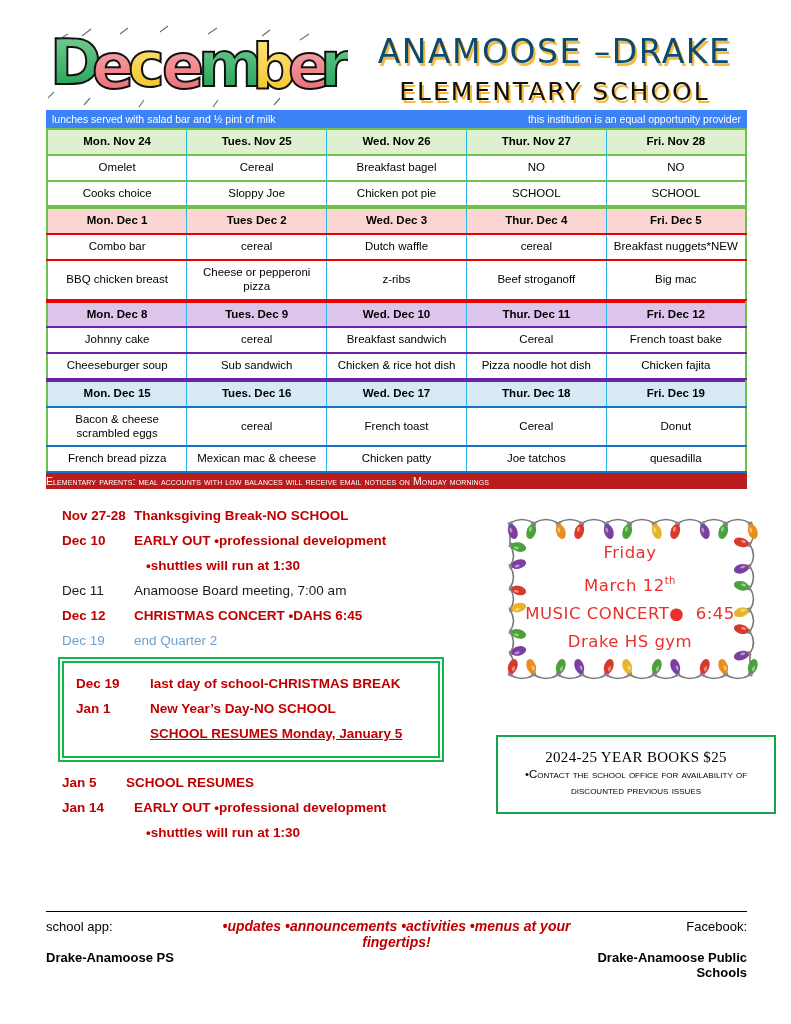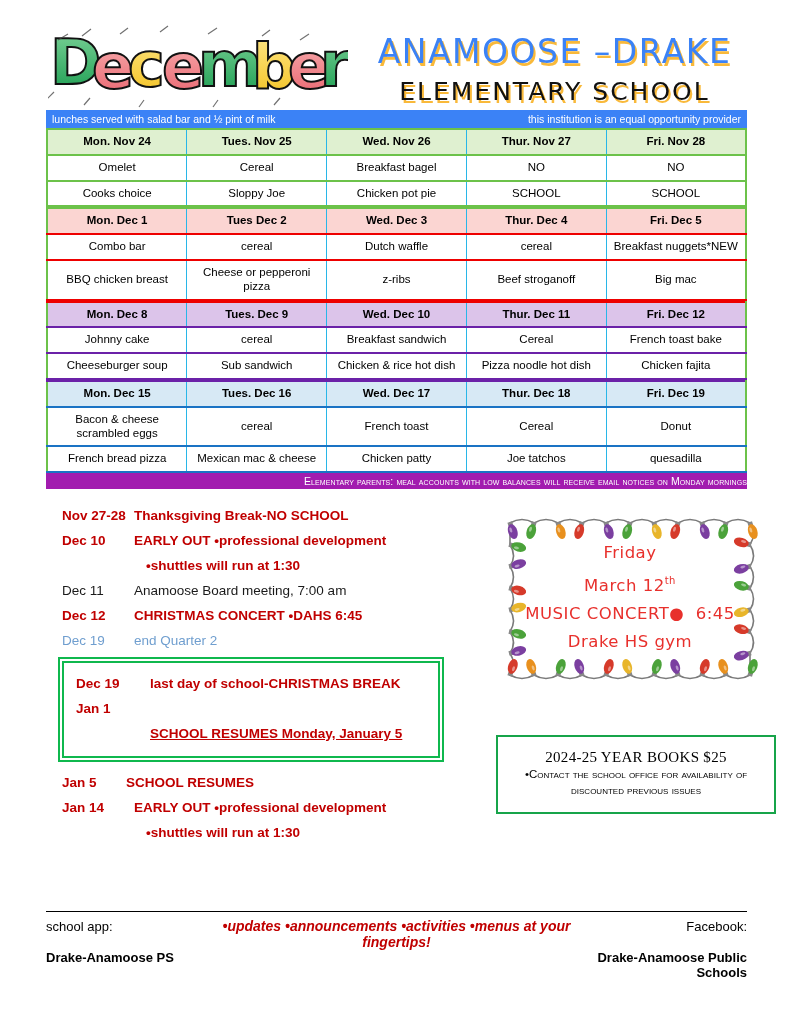--- a/index.html
+++ b/index.html
@@ -35,21 +35,21 @@
     flex: 1 1 auto;
     text-align: center;
     padding-right: 30px;
     padding-top: 14px;
   }
   .school-title .line1 {
     font-family: "DejaVu Sans", sans-serif;
     font-size: 33px;
     letter-spacing: 1.5px;
     font-weight: 400;
-    color: #3b82f6;
+    color: #0c4a6e;
     text-shadow: 2px 3px 0 #f9b93a;
     white-space: nowrap;
   }
   .school-title .line2 {
     font-family: "DejaVu Sans", sans-serif;
     font-size: 25px;
     letter-spacing: 2px;
     color: #111;
     text-shadow: 2px 2.5px 0 #f9b93a;
     margin-top: 6px;
@@ -106,23 +106,23 @@
   table.menu td:first-child { border-left: 2px solid #6cc24a; }
   table.menu td:last-child { border-right: 2px solid #6cc24a; }
   .w-red td:first-child { border-left: 2px solid #6cc24a; }
   .w-red td:last-child { border-right: 2px solid #6cc24a; }
   .w-purple td:first-child { border-left: 2px solid #6cc24a; }
   .w-purple td:last-child { border-right: 2px solid #6cc24a; }
   .w-blue td:first-child { border-left: 2px solid #1a73c4; }
   .w-blue td:last-child { border-right: 2px solid #1a73c4; }
 
   .greenfoot {
-    background: #a21caf;
+    background: #b91c1c;
     color: #ffffff;
-    text-align: right;
+    text-align: left;
     font-size: 10.5px;
     font-variant: small-caps;
     line-height: 16px;
     height: 16px;
     letter-spacing: 0.1px;
   }
 
   
   .lower {
     display: flex;
@@ -414,20 +414,21 @@
       <span class="desc">end Quarter 2</span>
     </div>
 
     <div class="boxed">
       <div class="evrow ev-red">
         <span class="date">Dec 19</span>
         <span class="desc">last day of school-CHRISTMAS BREAK</span>
       </div>
       <div class="evrow ev-red">
         <span class="date">Jan 1</span>
+        <span class="desc">New Year’s Day-NO SCHOOL</span>
       </div>
       <div class="evrow ev-red" style="line-height:12px">
         <span class="date"></span>
         <span class="desc"></span>
       </div>
       <div class="evrow ev-red">
         <span class="date"></span>
         <span class="desc resumes">SCHOOL RESUMES Monday, January 5</span>
       </div>
     </div>

